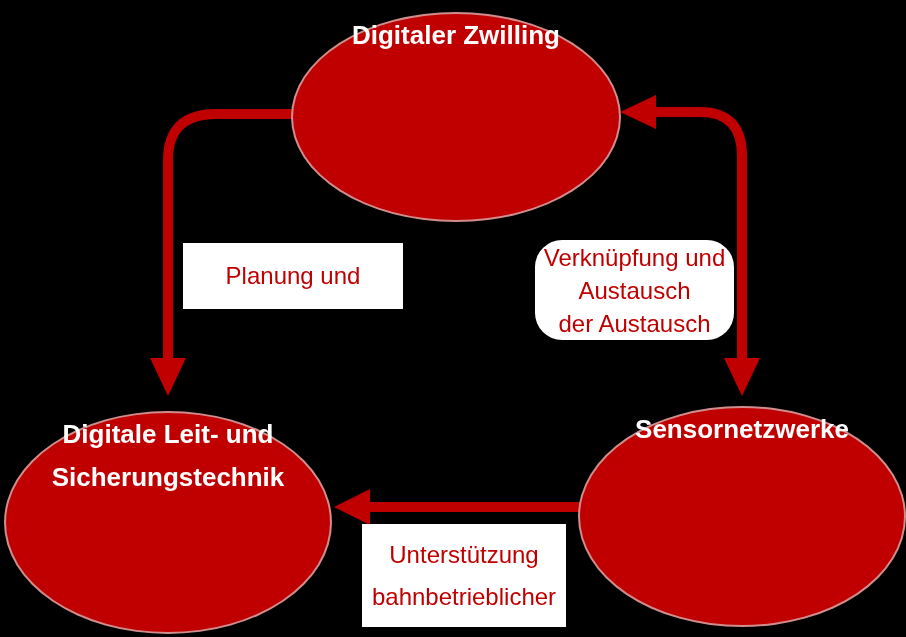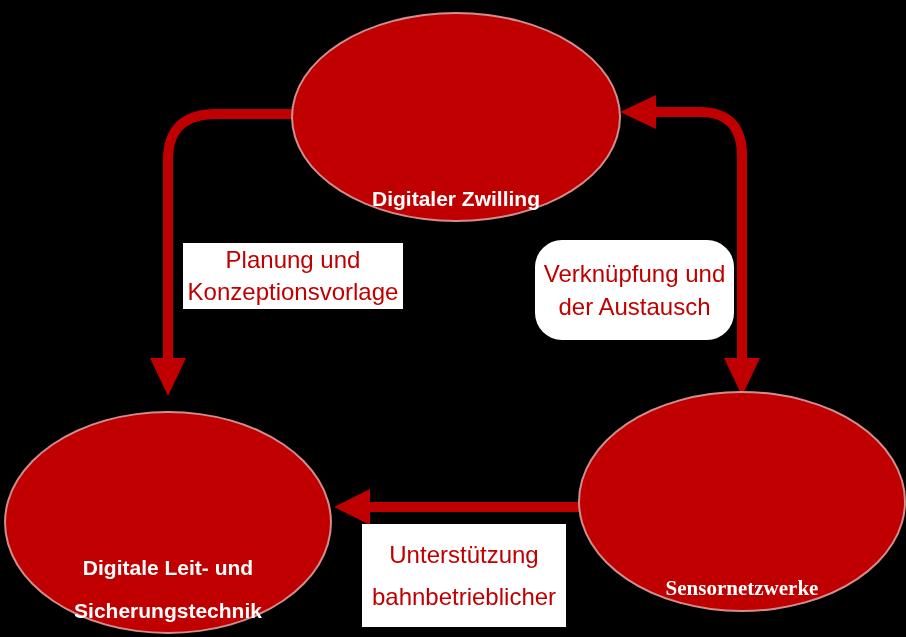--- a/index.html
+++ b/index.html
@@ -24,33 +24,33 @@
   }
   .node {
     position: absolute;
     border-radius: 50%;
     background: #c00000;
     border: 2px solid rgba(216, 216, 216, 0.65);
     box-sizing: border-box;
     display: flex;
     flex-direction: column;
     align-items: center;
-    justify-content: flex-end;
+    justify-content: flex-start;
     color: #ffffff;
     font-weight: bold;
-    font-size: 21px;
+    font-size: 26px;
     text-align: center;
   }
   .node .node-line {
     line-height: 43px;
     white-space: nowrap;
   }
   .node-top    { left: 291px; top: 12px;  width: 330px; height: 210px; }
   .node-left   { left: 4px;   top: 411px; width: 328px; height: 223px; }
-  .node-right  { left: 578px; top: 391px; width: 328px; height: 221px; font-family: Liberation Serif, serif; }
+  .node-right  { left: 578px; top: 406px; width: 328px; height: 221px; }
 
   .edge-label {
     position: absolute;
     background: #ffffff;
     color: #c00000;
     text-align: right;
     display: flex;
     flex-direction: column;
     align-items: center;
     justify-content: center;
@@ -94,25 +94,25 @@
     <div class="node-line">Digitale Leit- und</div>
     <div class="node-line">Sicherungstechnik</div>
   </div>
 
   <div class="node node-right">
     <div class="node-line">Sensornetzwerke</div>
   </div>
 
   <div class="edge-label label-planung">
     <div class="label-line">Planung und</div>
-    <div class="label-line">Konzeptionsvorlage</div>
   </div>
 
   <div class="edge-label label-verknuepfung">
     <div class="label-line">Verknüpfung und</div>
+    <div class="label-line">Austausch</div>
     <div class="label-line">der Austausch</div>
   </div>
 
   <div class="edge-label label-unterstuetzung">
     <div class="label-line">Unterstützung</div>
     <div class="label-line">bahnbetrieblicher</div>
   </div>
 
 </div>
 

